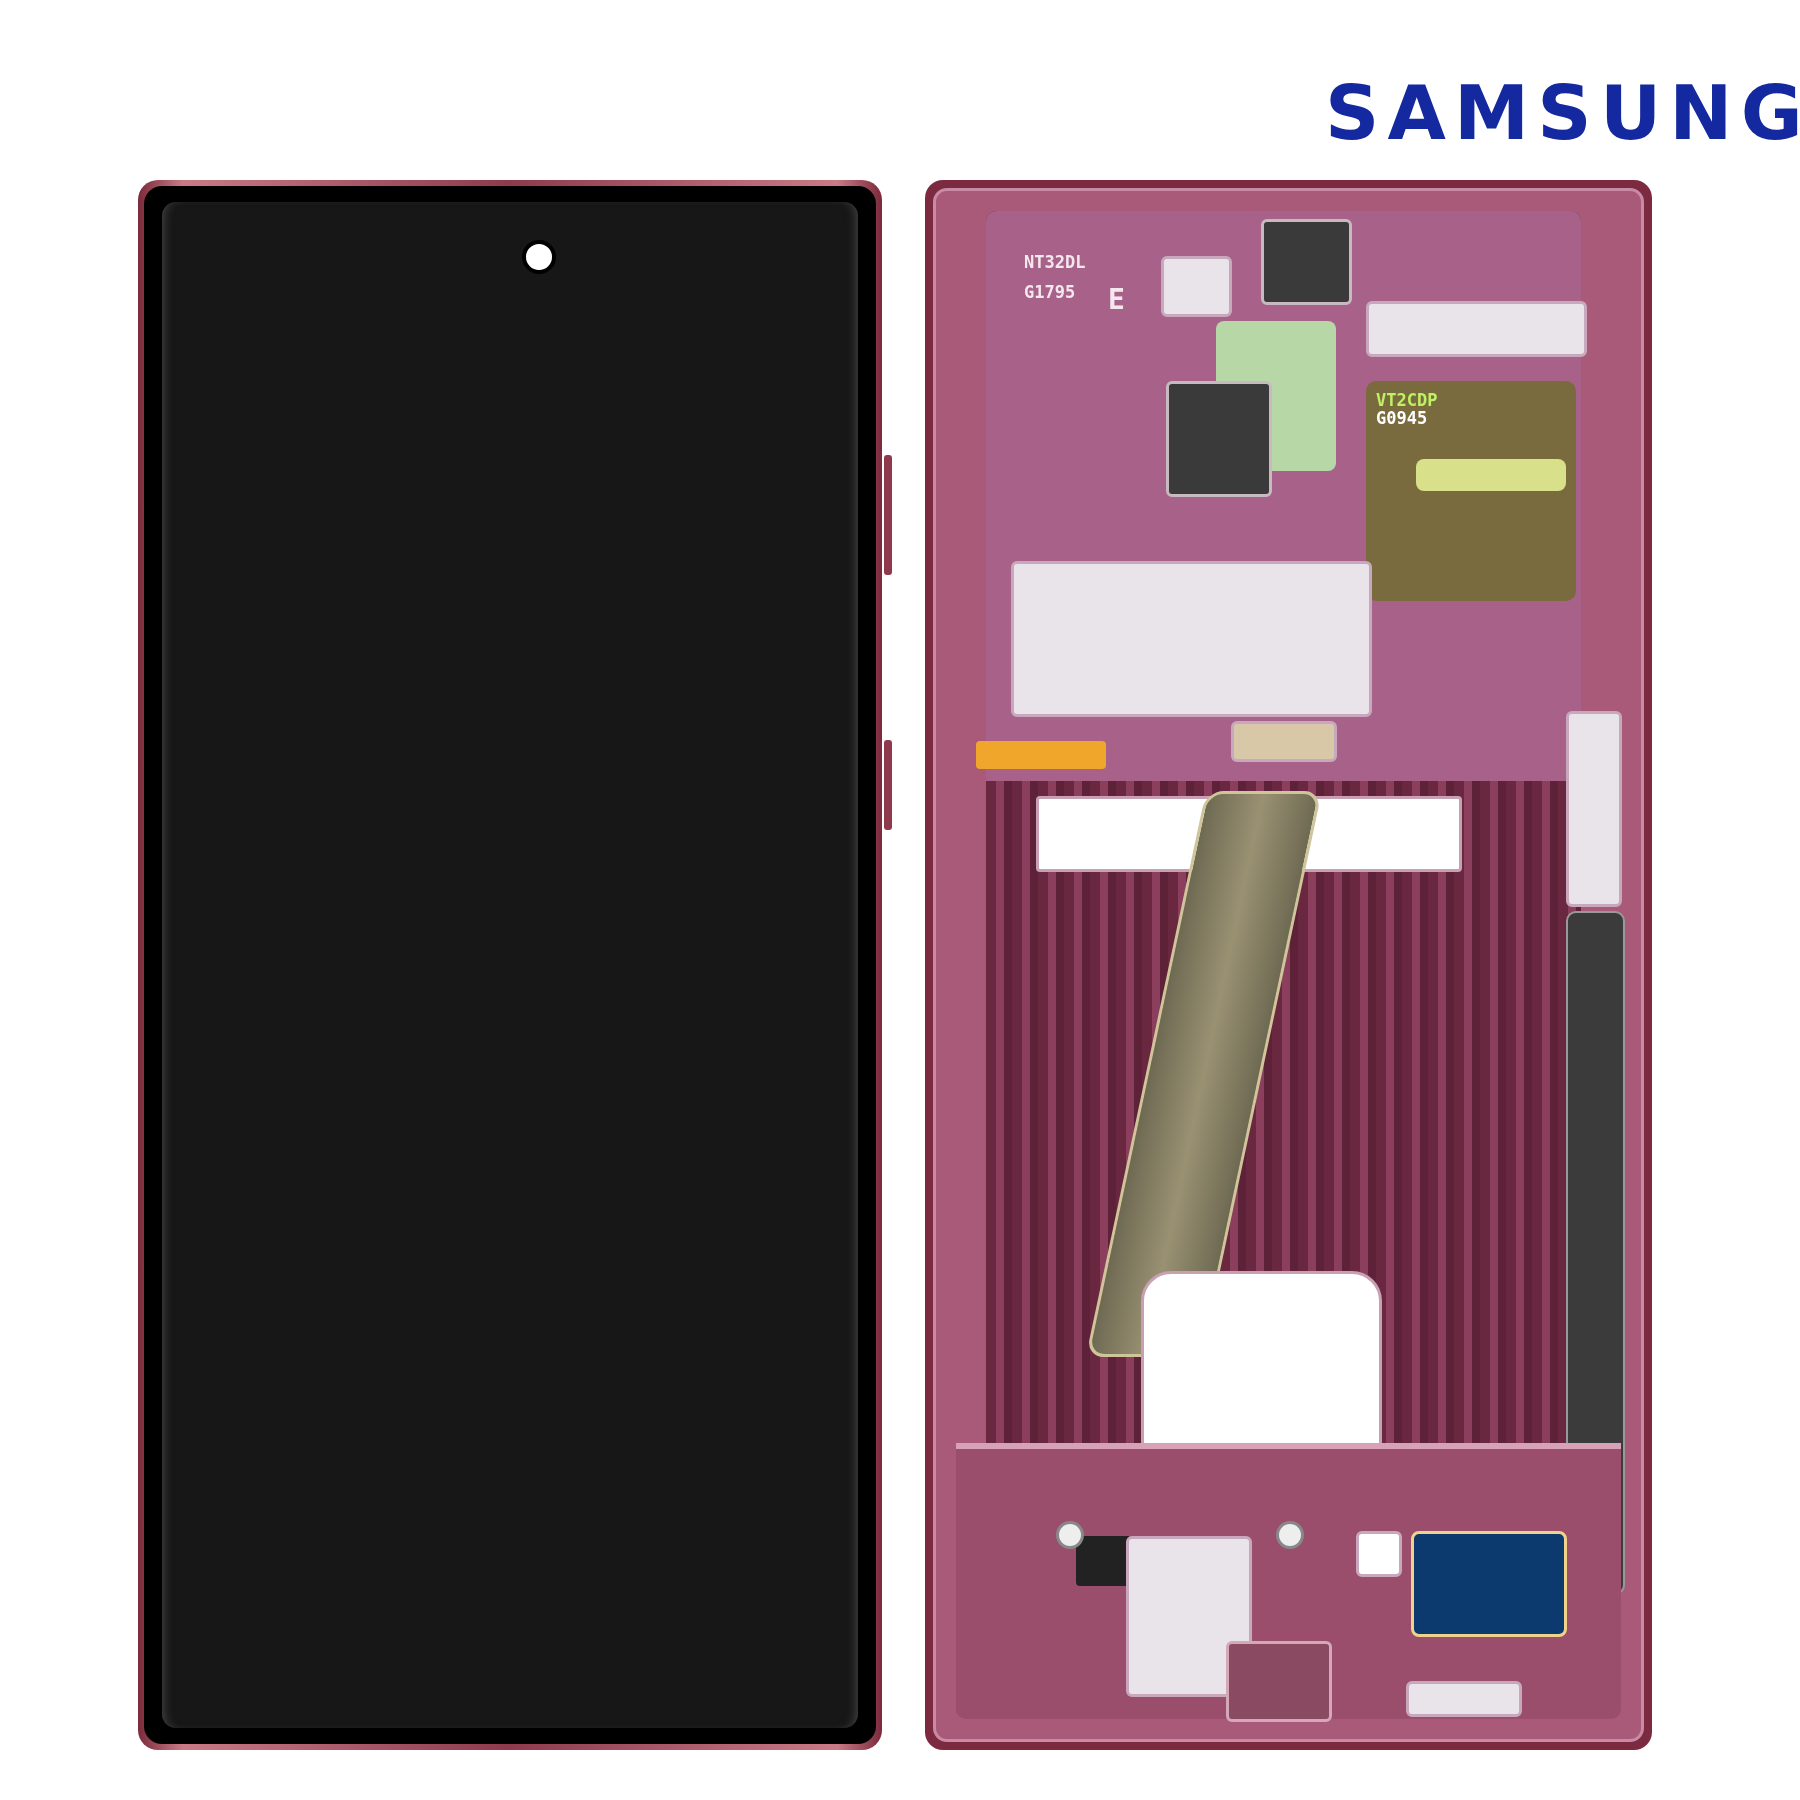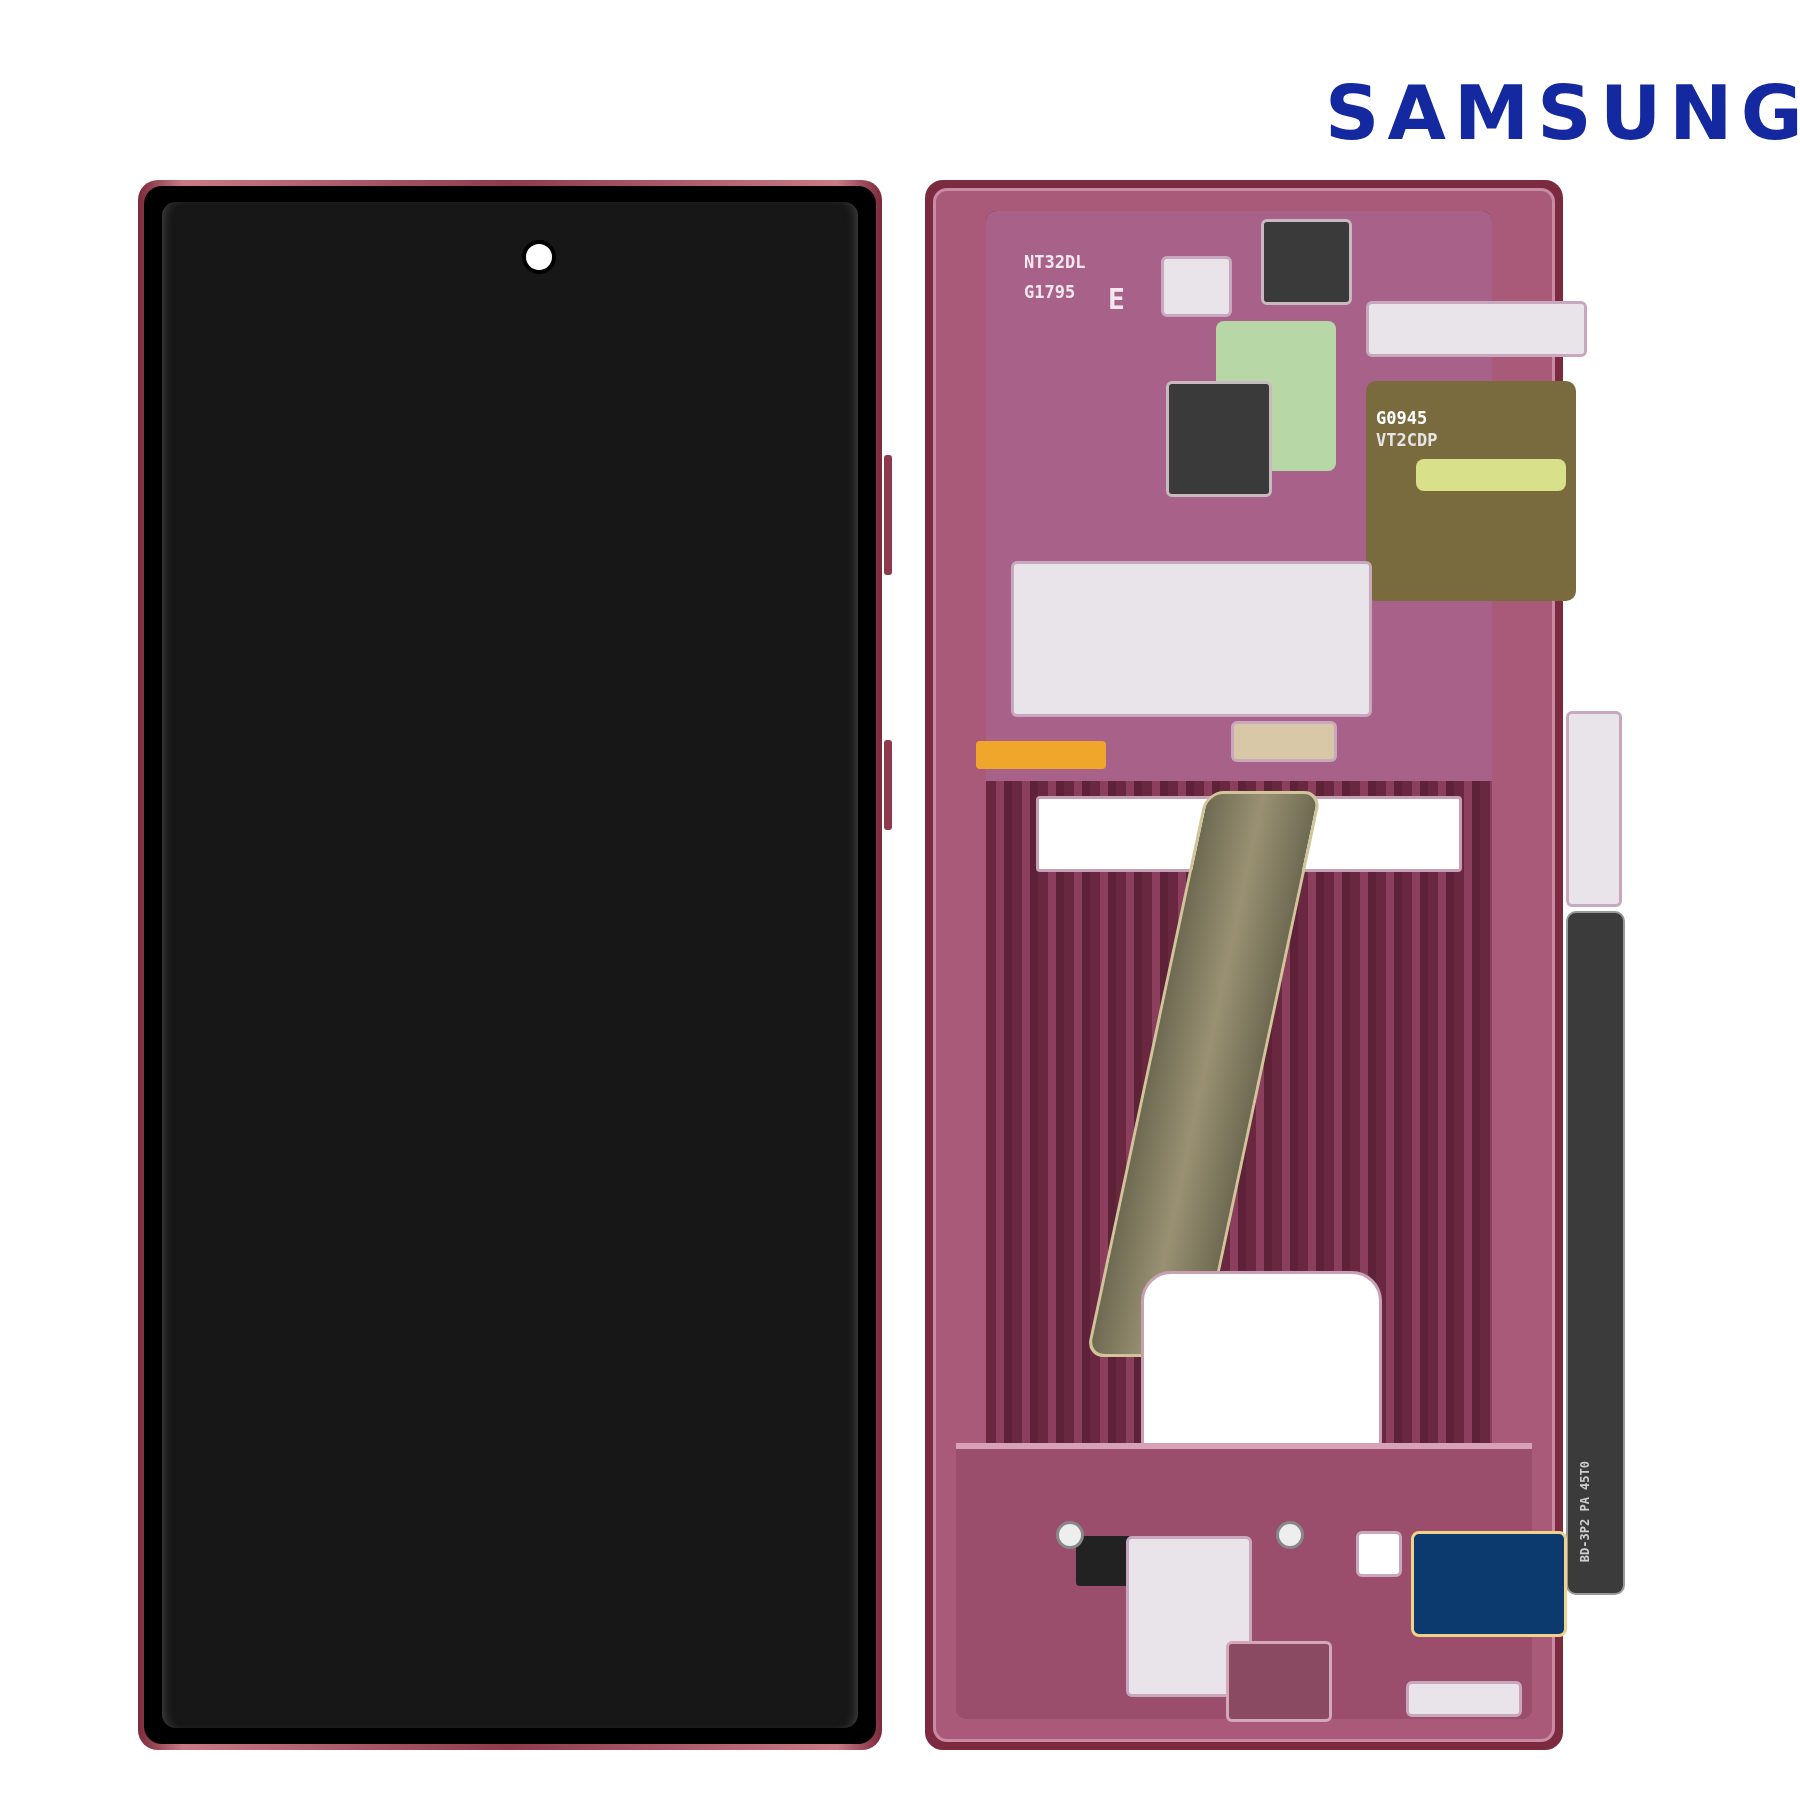--- a/index.html
+++ b/index.html
@@ -7,21 +7,21 @@
     .logo { position: absolute; left: 1325px; top: 78px; width: 435px; height: 70px; font-family: "DejaVu Sans", sans-serif; font-weight: bold; font-size: 74px; letter-spacing: 8px; color: #1428a0; line-height: 70px; transform: scaleX(1.02); transform-origin: left center; }
 
     
     .front { position: absolute; left: 138px; top: 180px; width: 744px; height: 1570px; border-radius: 20px; background: linear-gradient(90deg, #7a2a3a, #c97a86 6%, #8e3a4c 50%, #c97a86 94%, #7a2a3a); }
     .front .glass { position: absolute; left: 6px; top: 6px; right: 6px; bottom: 6px; border-radius: 18px; background: #000; }
     .front .screen { position: absolute; left: 18px; top: 16px; right: 18px; bottom: 16px; border-radius: 14px; background: #171717; box-shadow: inset 8px 0 10px -6px #444, inset -8px 0 10px -6px #444; }
     .punch { position: absolute; left: 360px; top: 38px; width: 26px; height: 26px; border-radius: 50%; background: #fff; border: 4px solid #000; }
     .side-btn { position: absolute; left: 884px; width: 8px; border-radius: 3px; background: #8e3a4c; }
 
     
-    .back { position: absolute; left: 925px; top: 180px; width: 638px; height: 1570px; border-radius: 18px; background: #7c2a40; }
+    .back { position: absolute; left: 925px; top: 180px; width: 727px; height: 1570px; border-radius: 18px; background: #7c2a40; }
     .back .frame { position: absolute; left: 8px; top: 8px; right: 8px; bottom: 8px; border-radius: 14px; background: #a85a78; border: 3px solid #c98aa4; }
     .back .inner { position: absolute; left: 50px; top: 20px; right: 60px; bottom: 20px; border-radius: 10px;
       background: repeating-linear-gradient(90deg, #6a2740 0 10px, #8b3f5c 10px 18px, #5e2238 18px 26px); }
     .top-area { position: absolute; left: 50px; top: 20px; right: 60px; height: 570px; border-radius: 10px 10px 0 0; background: #a8628a; }
     .plate { position: absolute; background: #e9e4ea; border-radius: 6px; border: 3px solid #c8a8bc; }
     .dark-box { position: absolute; background: #3a3a3a; border-radius: 6px; border: 3px solid #c8b8c0; }
     .cu-tape { position: absolute; background: #7a6b3e; border-radius: 10px; }
     .green { position: absolute; background: #b7d8a6; border-radius: 8px; }
     .flex-yellow { position: absolute; background: #f0a62a; border-radius: 4px; }
     .gold-strap { position: absolute; background: linear-gradient(90deg,#6e6a52,#9a9173,#6e6a52); border: 3px solid #cfc59a; border-radius: 18px; }
@@ -56,21 +56,21 @@
     <div class="label-txt" style="left:88px;top:62px;">NT32DL</div>
     <div class="label-txt" style="left:88px;top:92px;">G1795</div>
     <div class="label-txt" style="left:172px;top:100px;font-size:28px;">E</div>
 
     <div class="plate" style="left:225px;top:65px;width:65px;height:55px;"></div>
     <div class="dark-box" style="left:325px;top:28px;width:85px;height:80px;"></div>
     <div class="green" style="left:280px;top:130px;width:120px;height:150px;"></div>
     <div class="dark-box" style="left:230px;top:190px;width:100px;height:110px;"></div>
     <div class="plate" style="left:430px;top:110px;width:215px;height:50px;"></div>
     <div class="cu-tape" style="left:430px;top:190px;width:210px;height:220px;"></div>
-    <div class="label-txt" style="left:440px;top:200px;color:#e5e5e5;margin-top:40px;">VT2CDP</div>
+    <div class="label-txt" style="left:440px;top:200px;color:#bef264;">VT2CDP</div>
     <div class="label-txt" style="left:440px;top:218px;color:#ffffff;">G0945</div>
     <div class="green" style="left:480px;top:268px;width:150px;height:32px;background:#d8e08a;"></div>
 
     <div class="plate" style="left:75px;top:370px;width:355px;height:150px;"></div>
     <div class="plate" style="left:295px;top:530px;width:100px;height:35px;background:#d8c8a8;"></div>
     <div class="flex-yellow" style="left:40px;top:550px;width:130px;height:28px;"></div>
 
     <div class="slot" style="left:100px;top:605px;width:420px;height:70px;"></div>
     <div class="gold-strap" style="left:270px;top:600px;width:110px;height:560px;transform:skewX(-12deg);transform-origin:top;"></div>
     <div class="slot" style="left:205px;top:1080px;width:235px;height:230px;border-radius:30px 30px 4px 4px;"></div>

